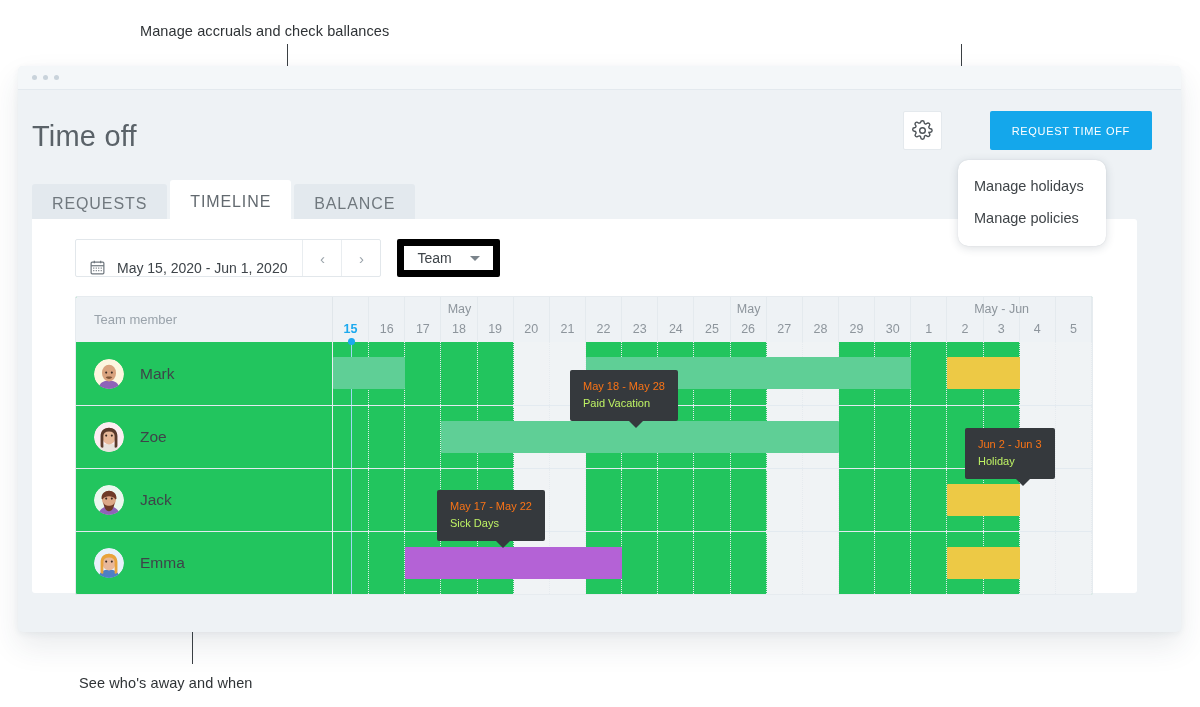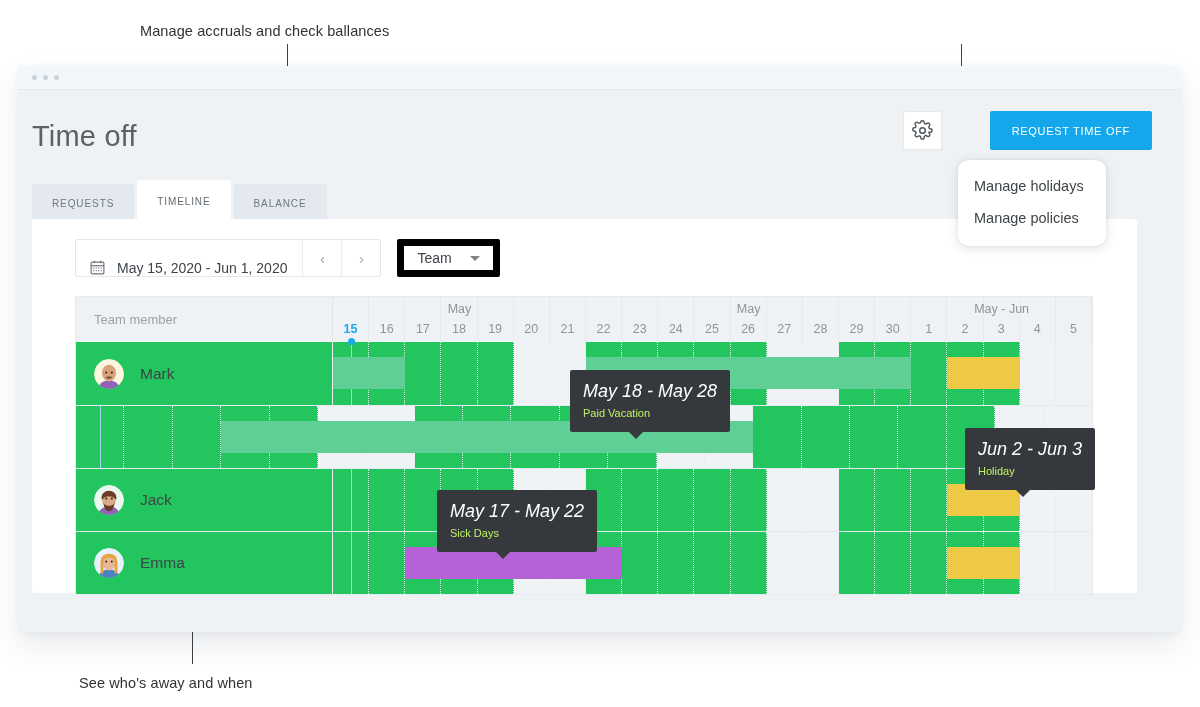--- a/index.html
+++ b/index.html
@@ -116,21 +116,21 @@
   .tabs {
     position: absolute;
     left: 14px; top: 90px;
     display: flex;
     align-items: flex-end;
   }
   .tab {
     height: 39px;
     padding: 0 20px;
     display: flex; align-items: center; justify-content: center;
-    font-size: 10px;
+    font-size: 16px;
     letter-spacing: 0.9px;
     color: #70787e;
     background: #e3e9ee;
     border-radius: 3px 3px 0 0;
     margin-right: 3px;
     cursor: pointer;
   }
   .tab.active {
     background: #ffffff;
     color: #62696f;
@@ -292,21 +292,21 @@
 
   
   .tooltip {
     position: absolute;
     background: #35393d;
     border-radius: 2px;
     padding: 8px 13px 10px 13px;
     z-index: 20;
     pointer-events: none;
   }
-  .tt-range { font-size: 18px; color: #ffffff; white-space: nowrap; line-height: 1.5; font-style: italic; }
+  .tt-range { font-size: 11px; color: #f97316; white-space: nowrap; line-height: 1.5; }
   .tt-title { font-size: 11px; color: #bef264; white-space: nowrap; line-height: 1.5; }
   .tt-arrow {
     position: absolute;
     bottom: -7px;
     width: 0; height: 0;
     border-left: 8px solid transparent;
     border-right: 8px solid transparent;
     border-top: 8px solid #35393d;
   }
 </style>
@@ -491,20 +491,31 @@
                   <div class="tl-cell"></div>
                   <div class="tl-cell weekend"></div>
                   <div class="tl-cell weekend"></div>
                   <div class="today-line" style="left: 2.38095%;"></div>
                   <div class="bar" style="left: 0%; width: 9.52381%; top: 15px; background: rgb(95, 207, 150);"></div>
                   <div class="bar" style="left: 33.3333%; width: 42.8571%; top: 15px; background: rgb(95, 207, 150);"></div>
                   <div class="bar" style="left: 80.9524%; width: 9.52381%; top: 15px; background: rgb(237, 201, 69);"></div>
                 </div>
               </div>
               <div class="tl-row">
+                <div class="tl-rowname">
+                  <div class="avatar"><svg viewBox="0 0 32 32" width="30" height="30">
+                      <circle cx="16" cy="16" r="16" fill="#fdeef2"></circle>
+                      <path d="M5 32c0-6 5-9 11-9s11 3 11 9z" fill="#e8e2dd"></path>
+                      <ellipse cx="16" cy="15" rx="7.5" ry="9" fill="#e8b89a"></ellipse>
+                      <path d="M7 15c0-6 4-9 9-9s9 3 9 9v10c0 2-2 3-3 2V15c0-3-2-5-6-5s-6 2-6 5v12c-1 1-3 0-3-2z" fill="#5b3a2c"></path>
+                      <circle cx="13" cy="14.5" r="1.1" fill="#3a2a22"></circle>
+                      <circle cx="19" cy="14.5" r="1.1" fill="#3a2a22"></circle>
+                    </svg></div>
+                  <div class="member-name">Zoe</div>
+                </div>
                 <div class="tl-rowgrid">
                   <div class="tl-cell"></div>
                   <div class="tl-cell"></div>
                   <div class="tl-cell"></div>
                   <div class="tl-cell"></div>
                   <div class="tl-cell"></div>
                   <div class="tl-cell weekend"></div>
                   <div class="tl-cell weekend"></div>
                   <div class="tl-cell"></div>
                   <div class="tl-cell"></div>

